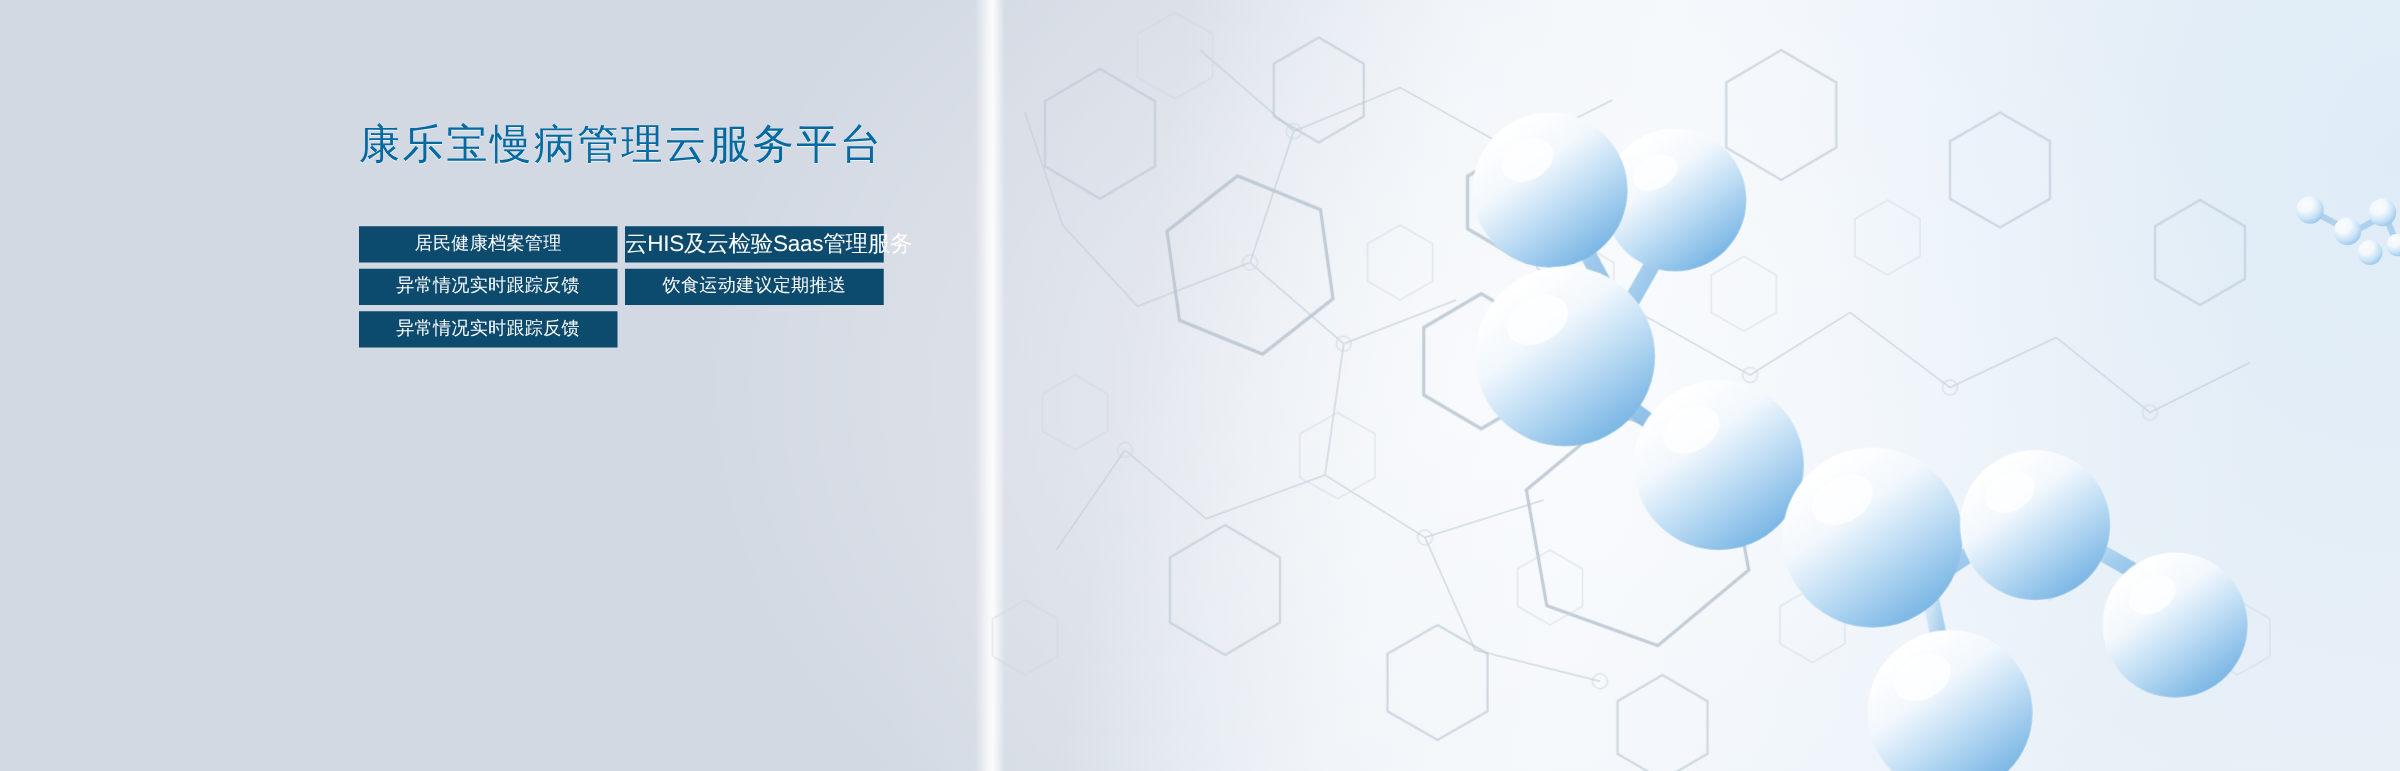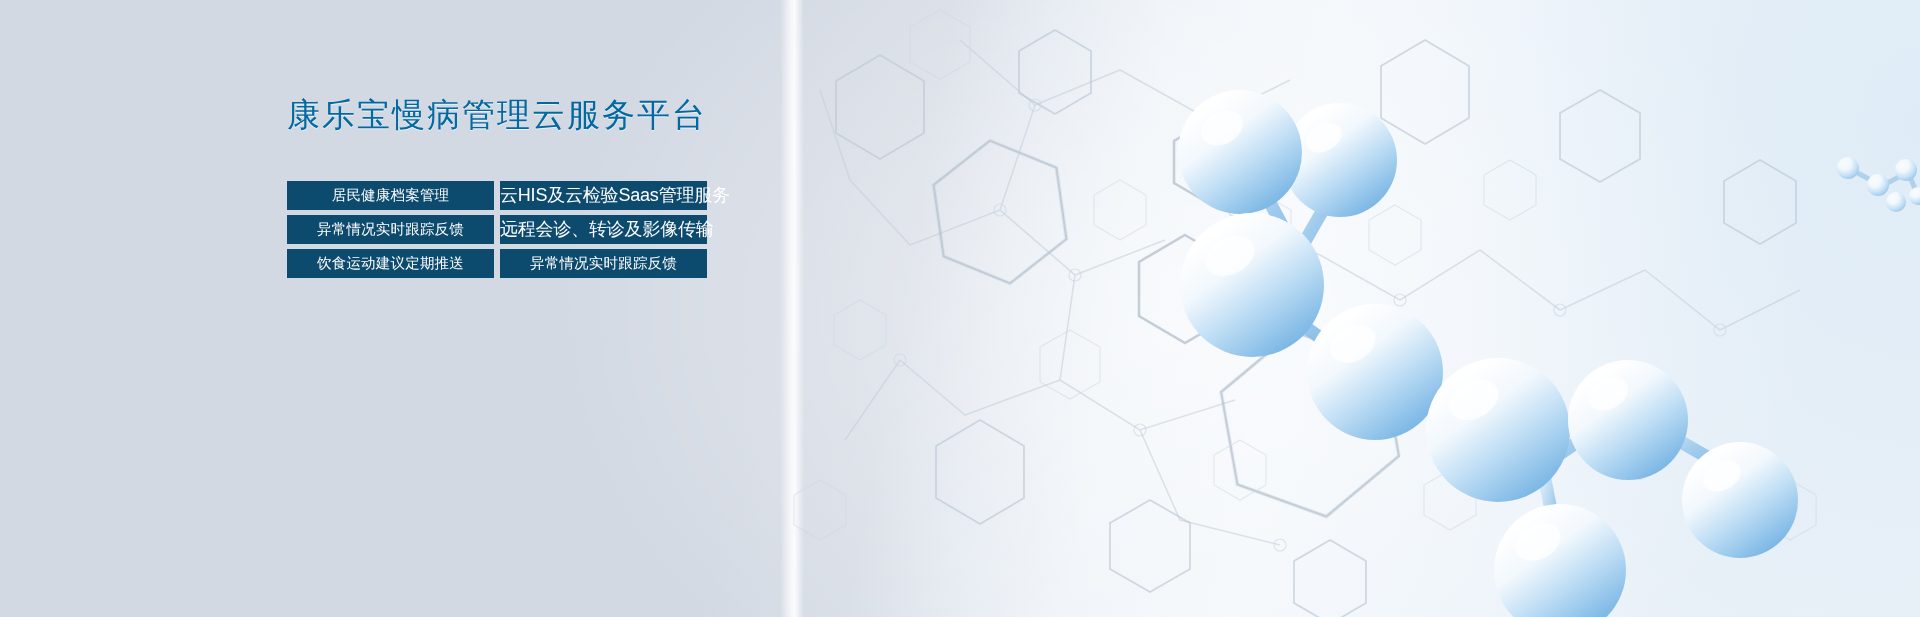--- a/index.html
+++ b/index.html
@@ -231,19 +231,18 @@
     </svg>
   </div>
 
   <div class="content">
     <h1 class="title">康乐宝慢病管理云服务平台</h1>
 
     <div class="tag-grid">
       <div class="tag">居民健康档案管理</div>
       <div class="tag wide">云HIS及云检验Saas管理服务</div>
       <div class="tag">异常情况实时跟踪反馈</div>
-      <div class="tag wide">远程会诊、转诊及影像传输</div>
       <div class="tag">饮食运动建议定期推送</div>
       <div class="tag">异常情况实时跟踪反馈</div>
     </div>
   </div>
 
 </div>
 
 </body></html>

